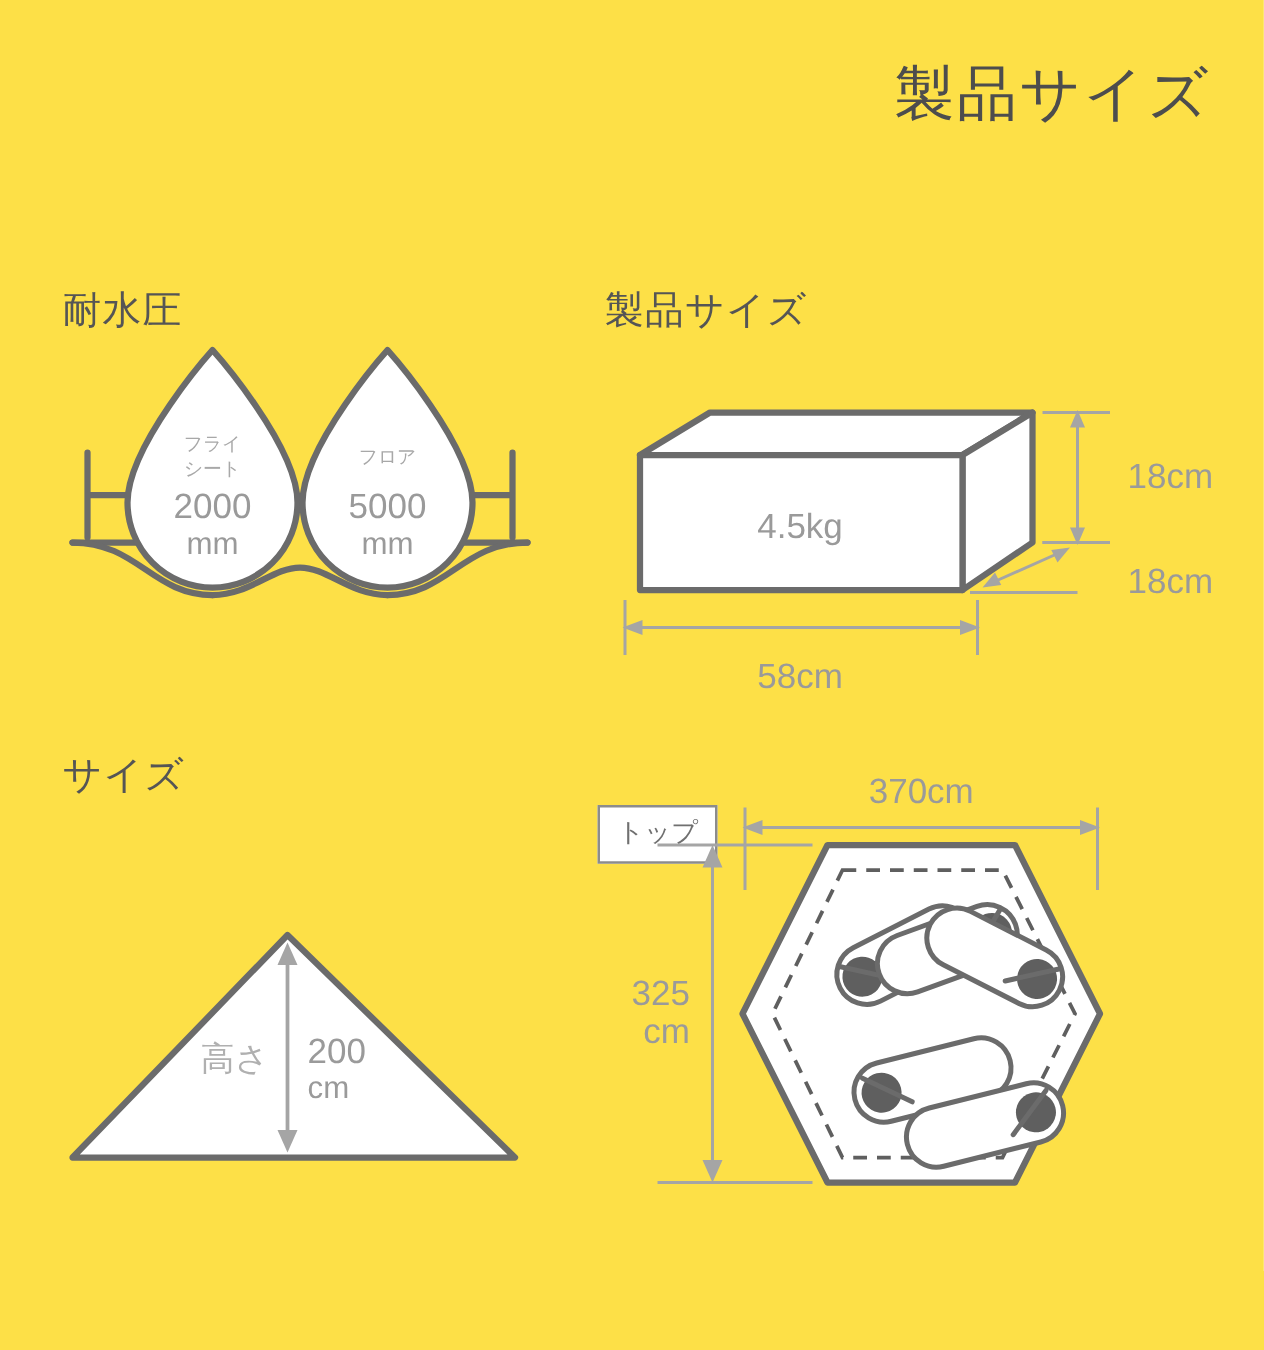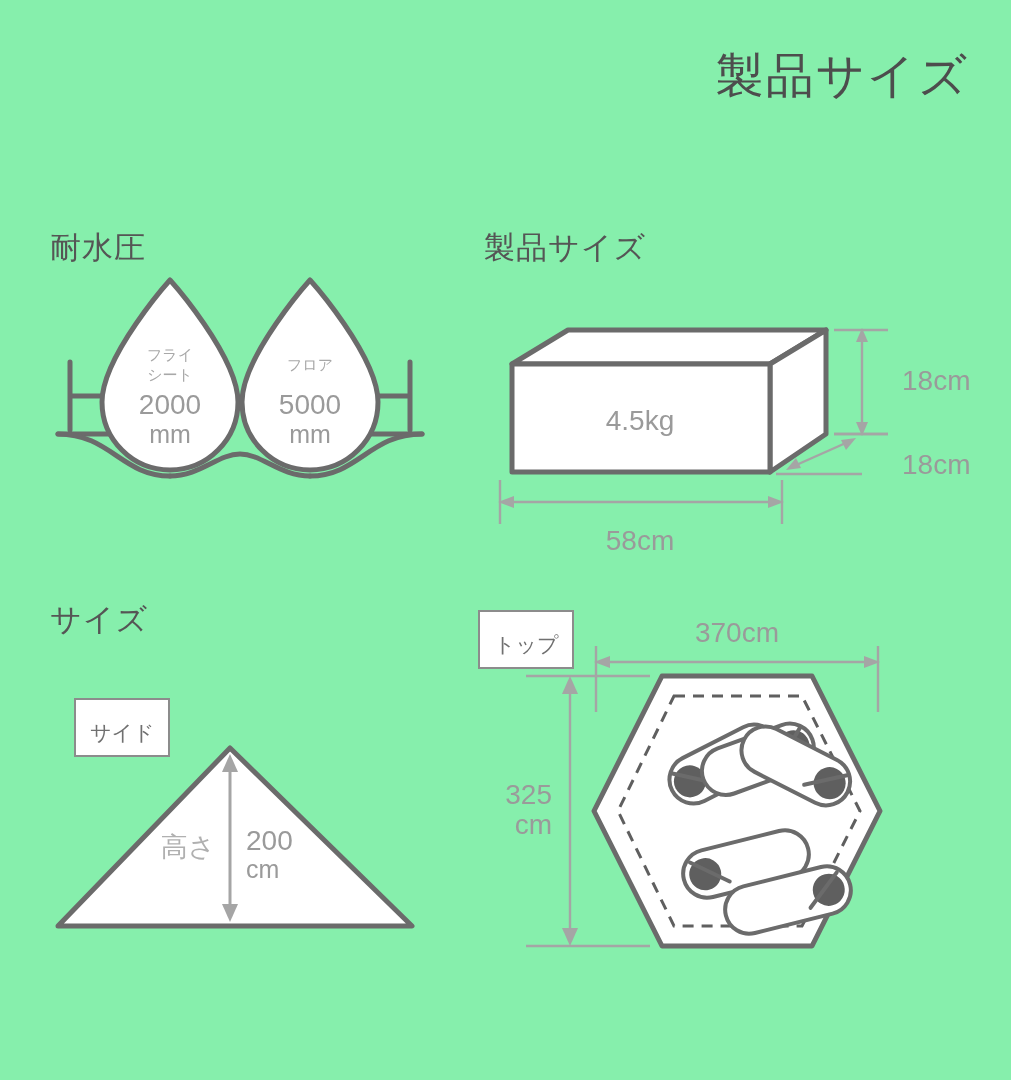--- a/index.html
+++ b/index.html
@@ -12,21 +12,21 @@
     width: 1011px;
     height: 1080px;
     position: relative;
     font-family: "Liberation Sans", "DejaVu Sans", sans-serif;
     color: #6b6b6b;
     overflow: hidden;
   }
   #page {
     position: absolute;
     inset: 0;
-    background: #86efac;
+    background: #fde047;
   }
 
   
   .page-title {
     position: absolute;
     right: 42px;
     top: 52px;
     font-size: 48px;
     line-height: 1;
     letter-spacing: 2px;
@@ -48,24 +48,25 @@
   #heading-storage    { left: 484px; top: 232px; }
   #heading-size       { left: 50px;  top: 604px; }
 
   
   .view-tag {
     position: absolute;
     border: 2px solid #8c8c8c;
     color: #707070;
     font-size: 21px;
     line-height: 1;
-    padding: 22px 14px 12px;
+    padding: 10px 14px 12px;
     background: #ffffff;
     white-space: nowrap;
     box-sizing: border-box;
+    margin-top: 34px;
   }
   #tag-side { left: 74px;  top: 698px; }
   #tag-top  { left: 478px; top: 610px; }
 
   
   .panel {
     position: absolute;
     overflow: visible;
   }
   #panel-waterproof { left: 40px;  top: 262px; width: 400px;  height: 250px; }
@@ -178,21 +179,20 @@
       <path class="stroke-dim" d="M312 218 V262"></path>
       <path class="stroke-dim" d="M38 240 H304"></path>
       <path class="fill-dark" style="fill:#a5a5a5" d="M28 240 L44 234 V246 Z"></path>
       <path class="fill-dark" style="fill:#a5a5a5" d="M314 240 L298 234 V246 Z"></path>
       <text class="svg-label-lg" x="170" y="288" text-anchor="middle">58cm</text>
     </g>
   </svg>
 
   <div class="section-heading" id="heading-size">サイズ</div>
 
-  <div class="view-tag" id="tag-side">サイド</div>
 
   <svg class="panel" id="panel-side" viewBox="0 0 400 230">
 
     <path class="fill-white" d="M190 18 L372 196 H18 Z"></path>
     <path class="stroke-dark" d="M190 18 L372 196 H18 Z"></path>
 
     <g>
       <path class="stroke-dim" style="stroke-width:3" d="M190 34 V182"></path>
       <path style="fill:#a5a5a5" d="M190 24 L182 42 H198 Z"></path>
       <path style="fill:#a5a5a5" d="M190 192 L182 174 H198 Z"></path>

